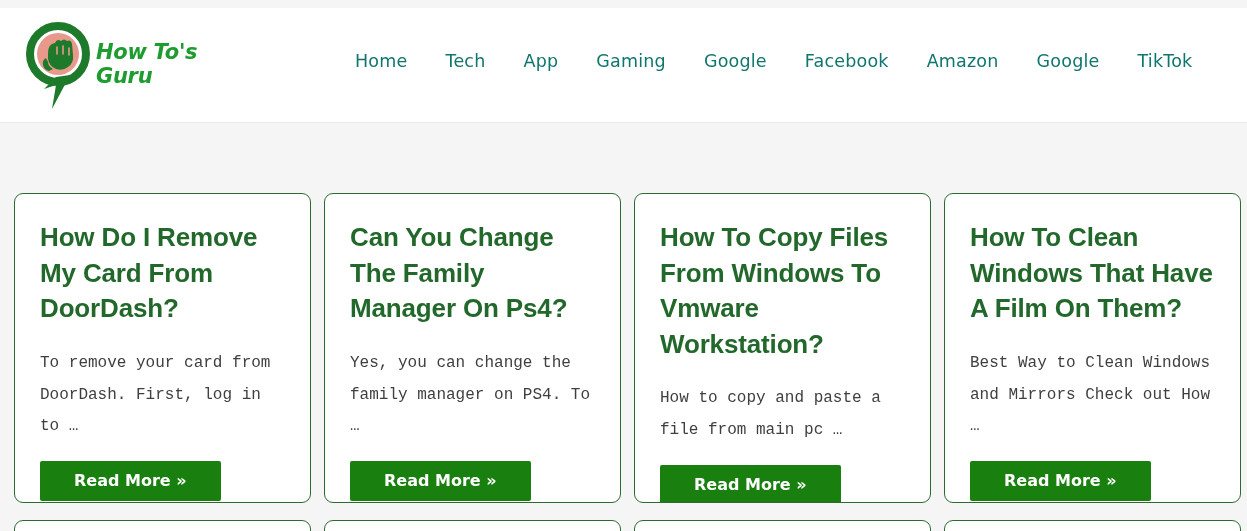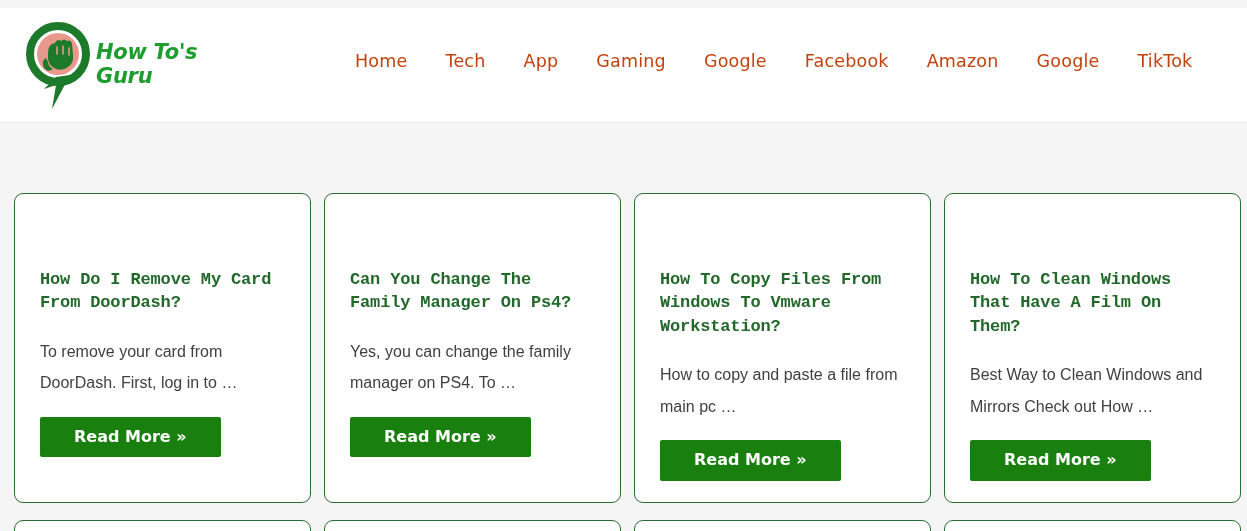--- a/index.html
+++ b/index.html
@@ -61,21 +61,21 @@
     left: 355px;
     top: 43px;
     display: flex;
     align-items: center;
     gap: 0;
   }
 
   .nav-link {
     font-family: "DejaVu Sans", sans-serif;
     font-size: 17.5px;
-    color: #c2410c;
+    color: #0f766e;
     text-decoration: none;
     padding: 0 19px;
     white-space: nowrap;
     letter-spacing: 0.2px;
   }
   .nav-link:first-child { padding-left: 0; }
   .nav-link:last-child  { padding-right: 0; }
 
   
   .card-grid {
@@ -94,32 +94,31 @@
     border: 1px solid #2b6b33;
     border-radius: 9px;
     height: 310px;
     padding: 26px 25px 20px 25px;
     display: flex;
     flex-direction: column;
     overflow: hidden;
   }
 
   .post-title {
-    font-family: Liberation Mono, monospace;
-    font-size: 17px;
+    font-family: Liberation Sans, sans-serif;
+    font-size: 26px;
     font-weight: bold;
     line-height: 1.37;
     color: #22682b;
     letter-spacing: -0.15px;
     margin-bottom: 21px;
-    margin-top: 48px;
   }
 
   .post-excerpt {
-    font-family: Liberation Sans, sans-serif;
+    font-family: Liberation Mono, monospace;
     font-size: 16px;
     line-height: 1.98;
     color: #3f3f3f;
     margin-bottom: 18px;
     flex: none;
   }
 
   .read-more {
     align-self: flex-start;
     background: #19800f;

